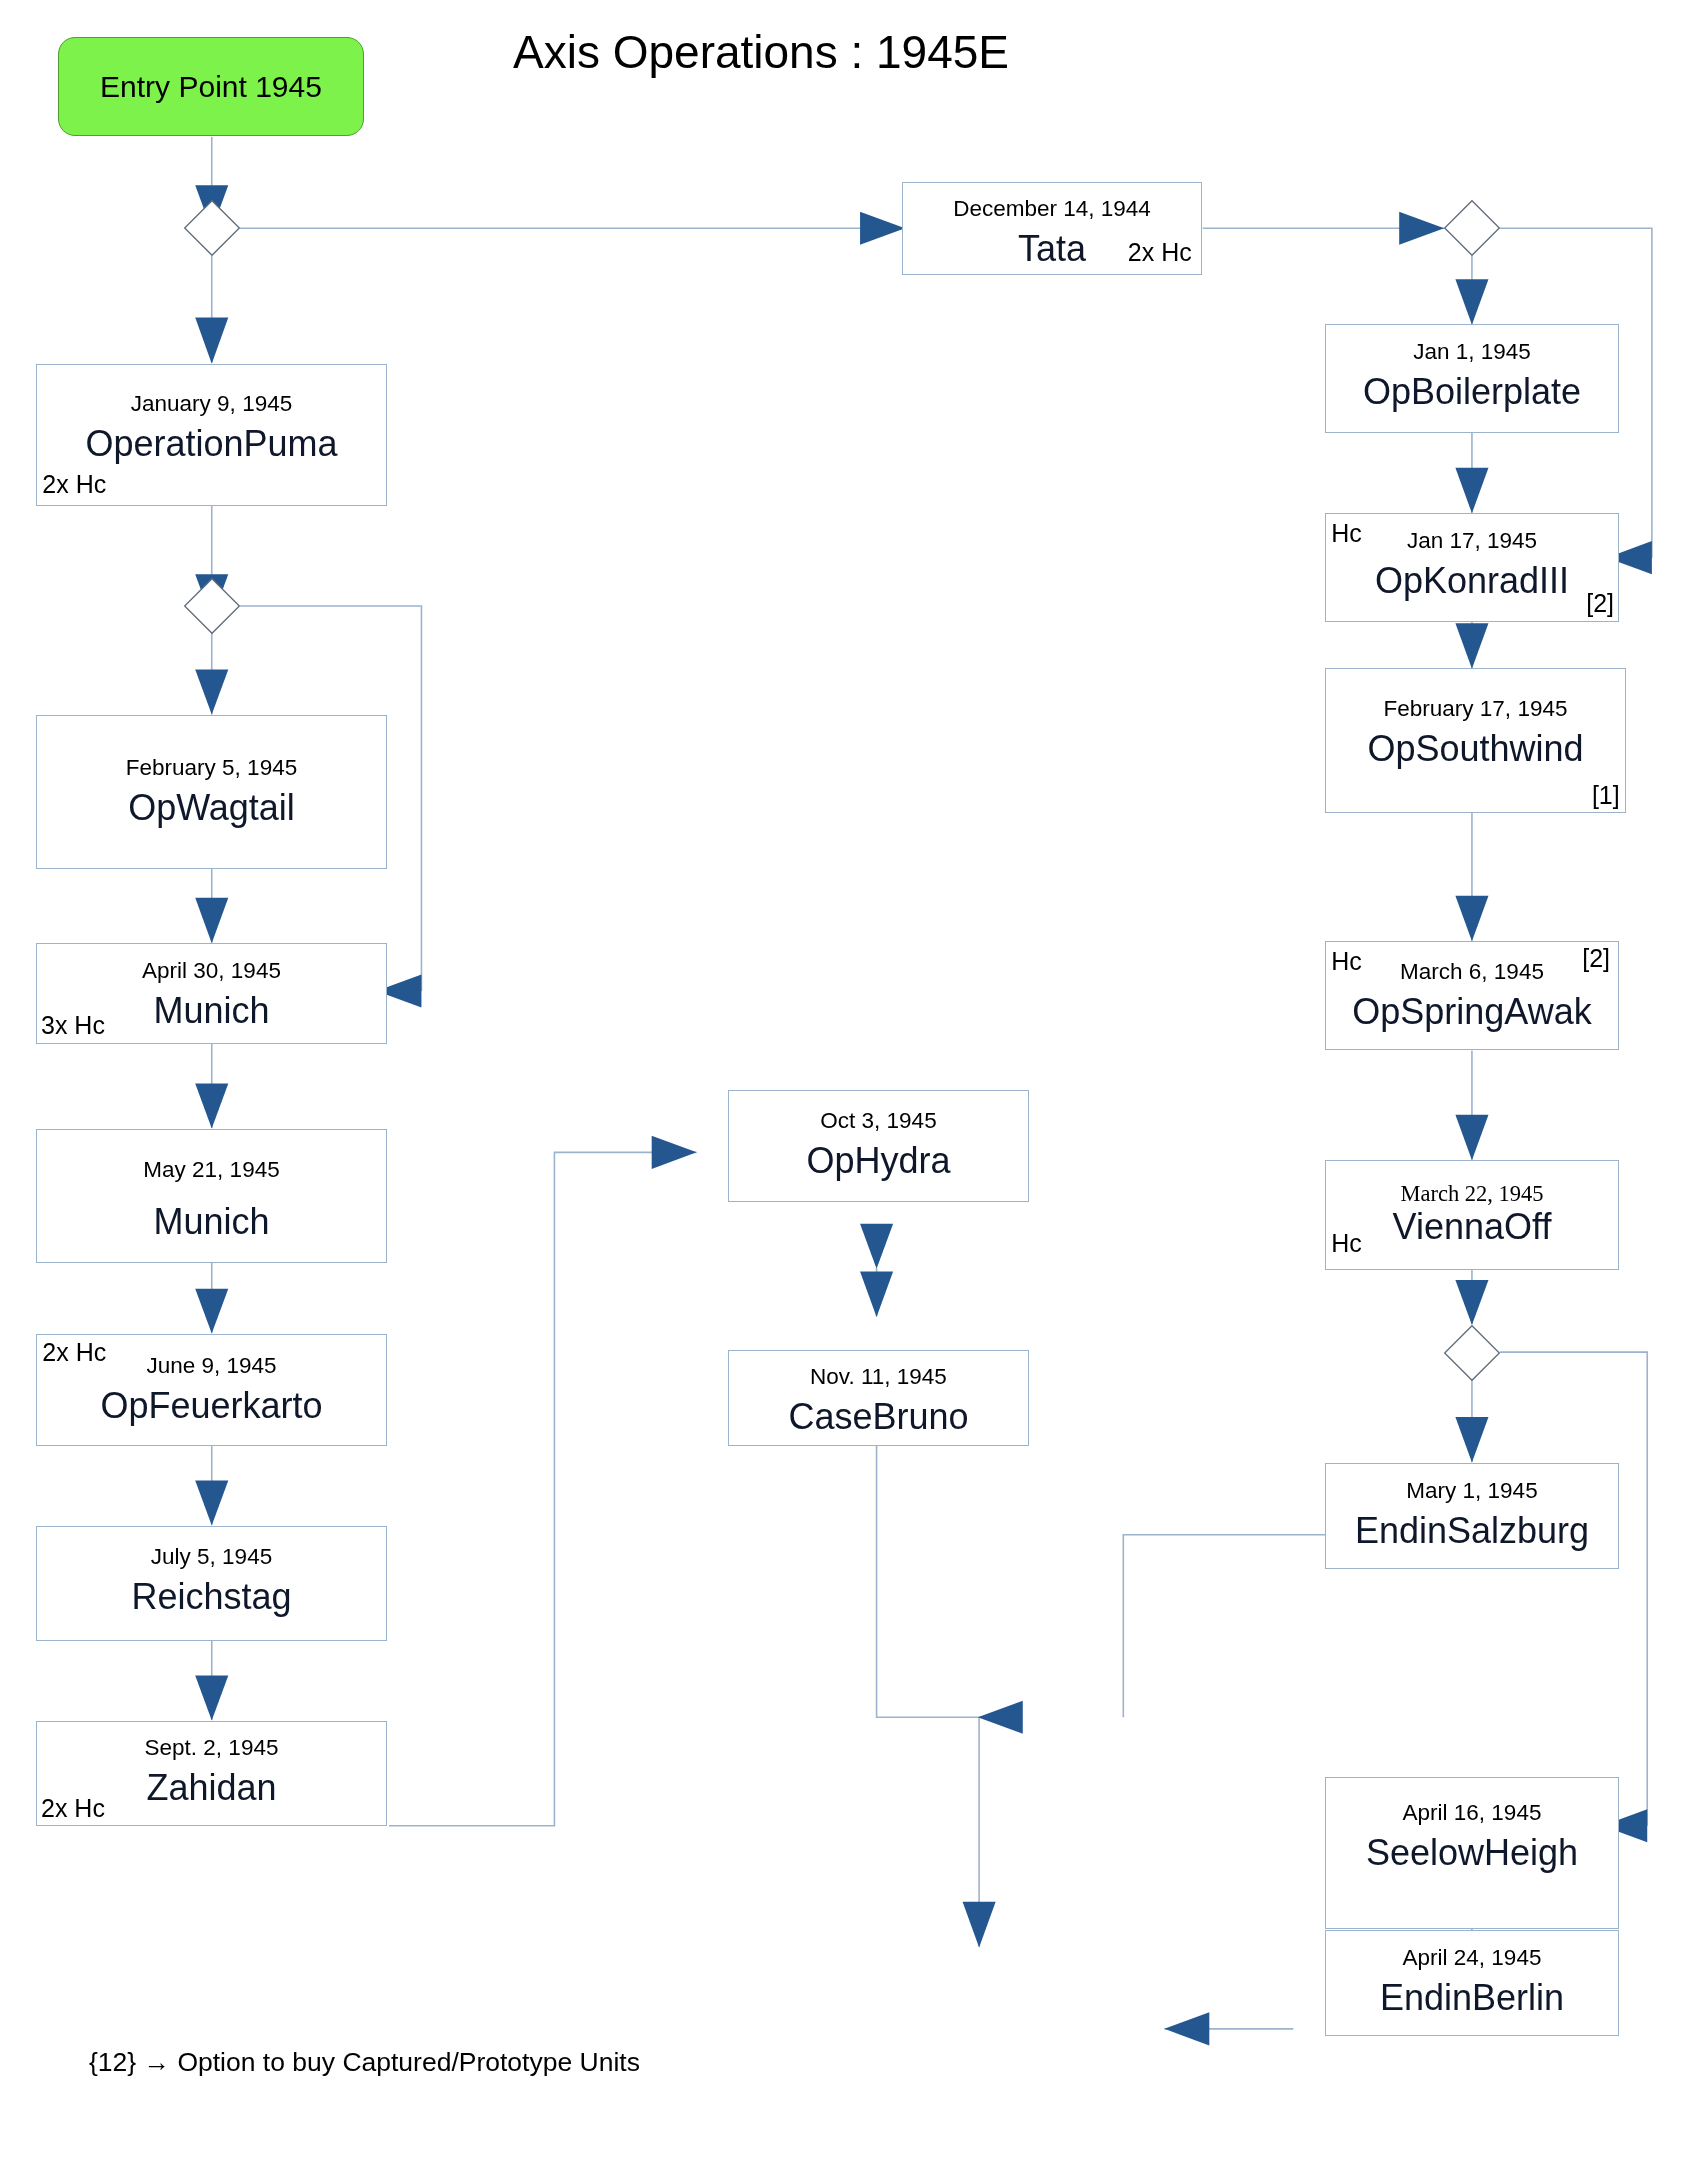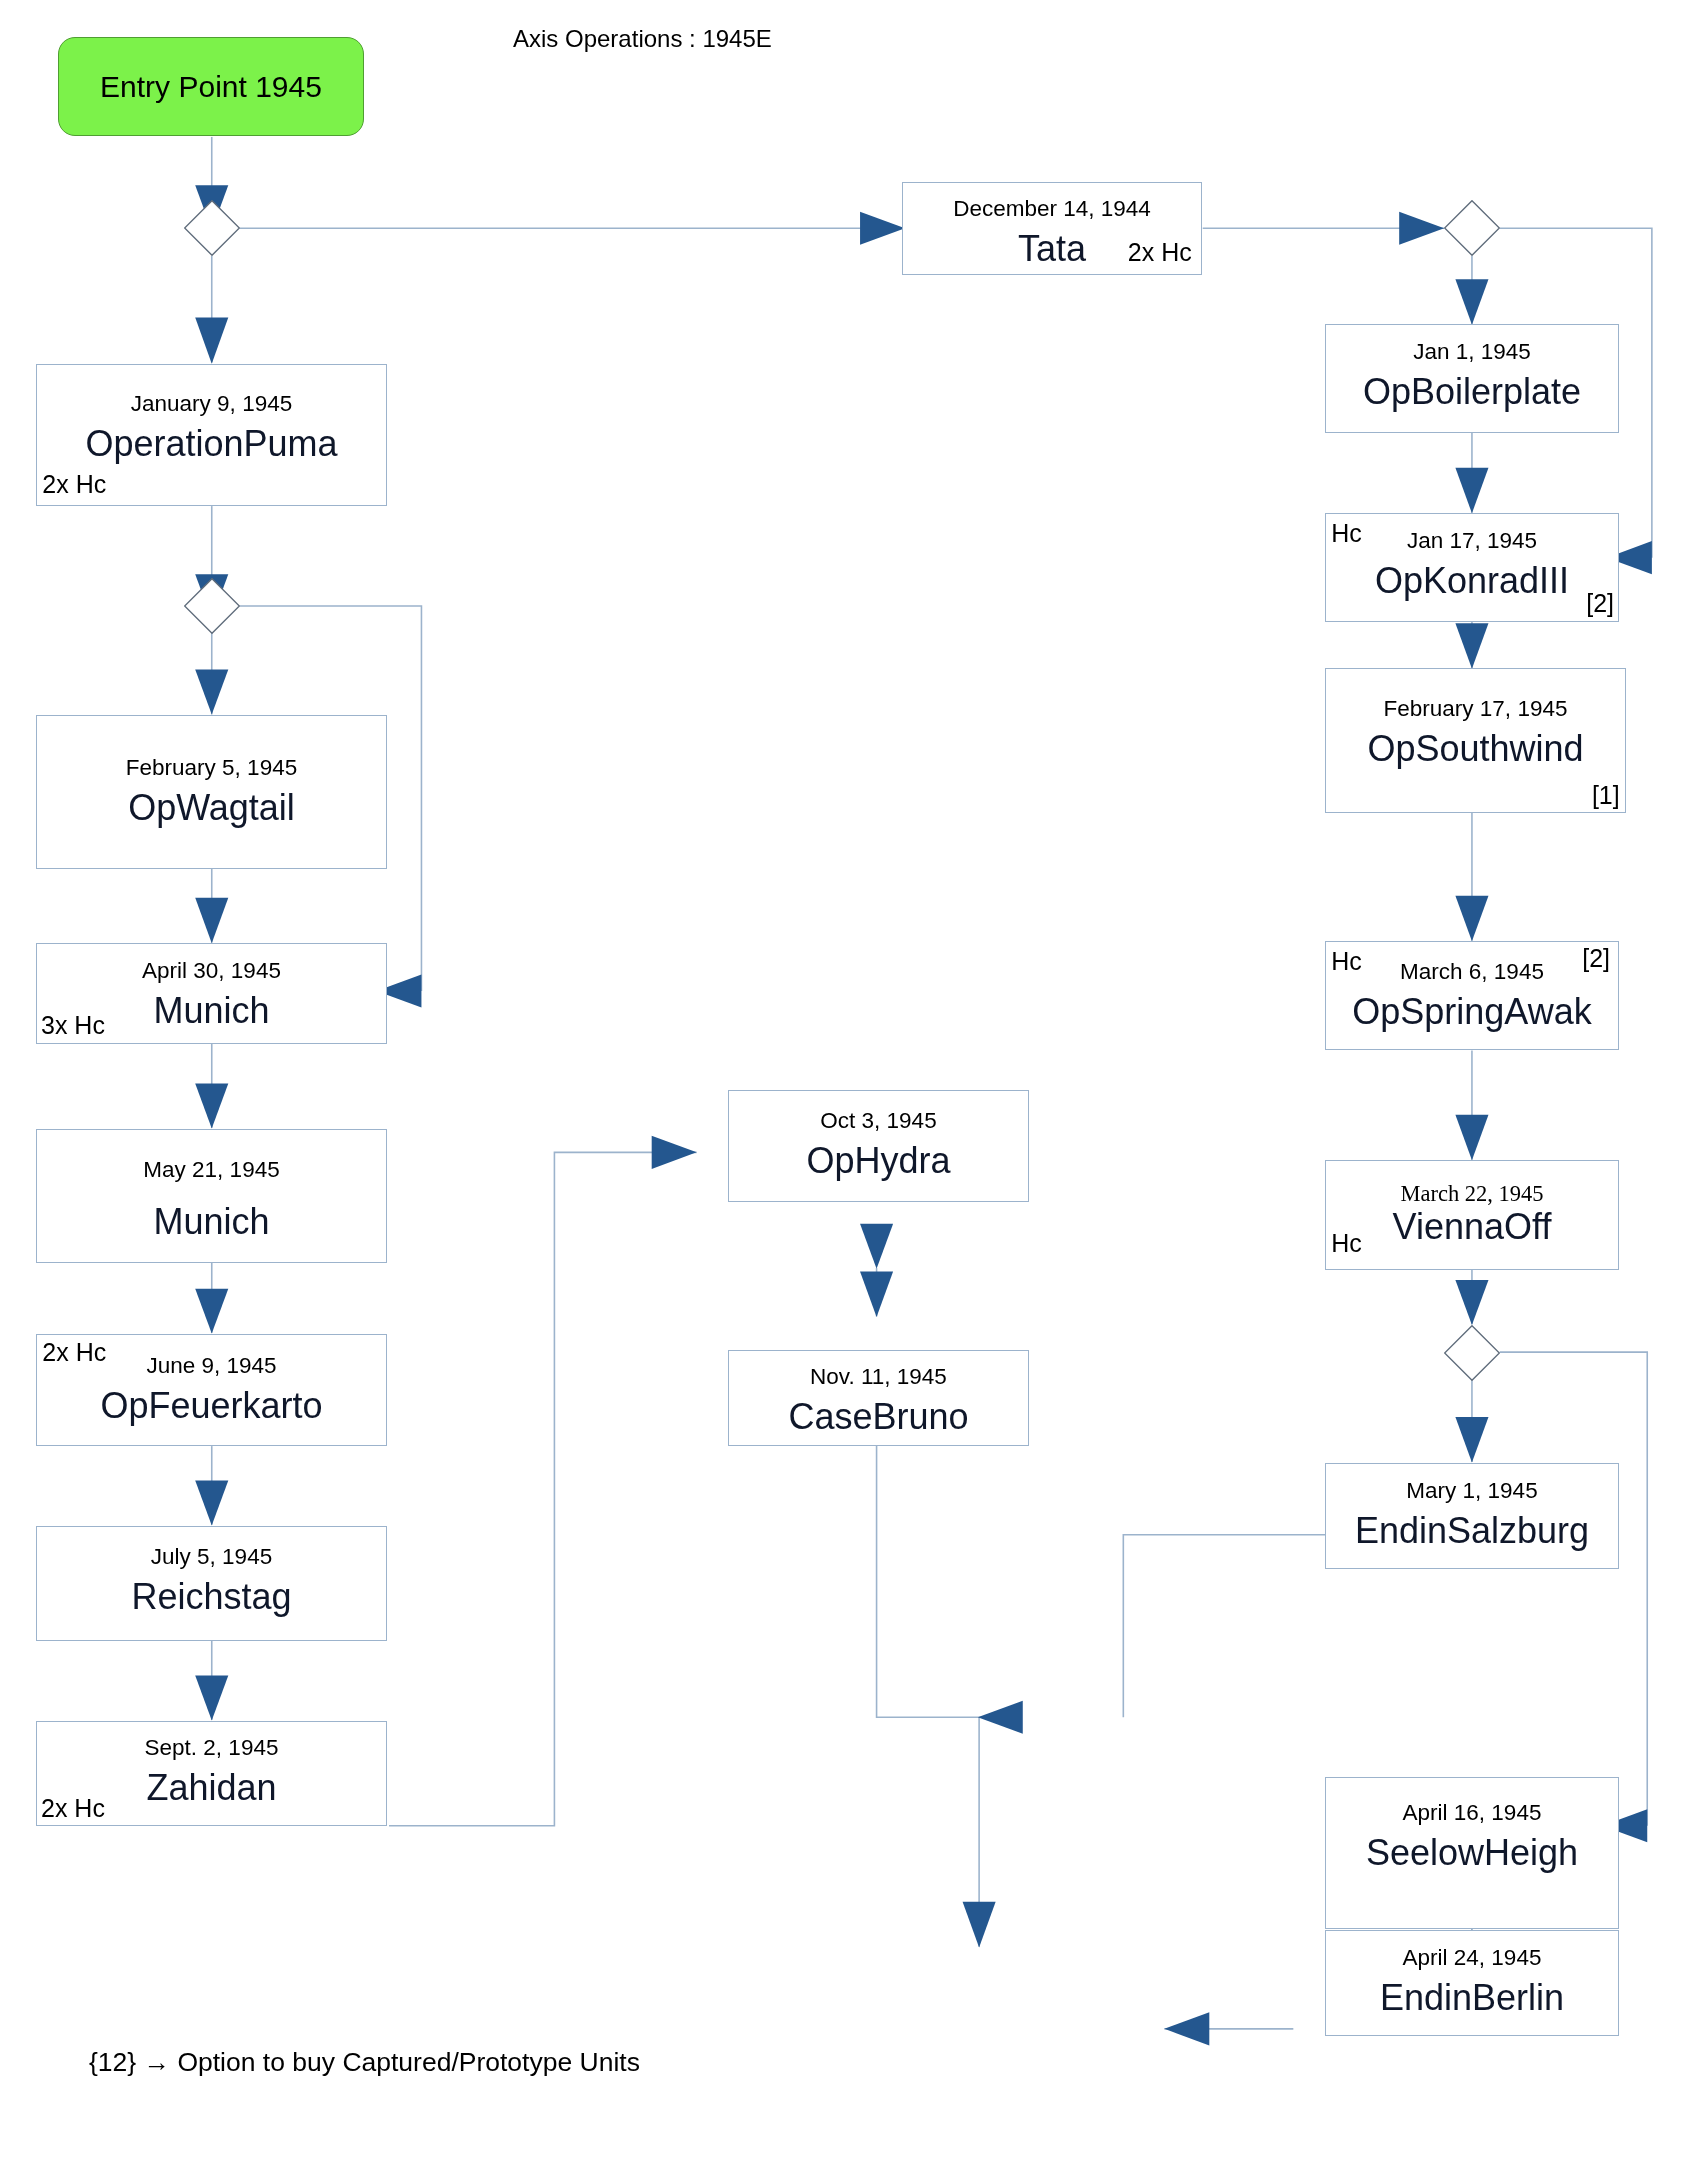--- a/index.html
+++ b/index.html
@@ -7,21 +7,21 @@
   #stage{position:relative;width:1687px;height:2183px;background:#fff;overflow:hidden;}
   svg#wires{position:absolute;left:0;top:0;width:1687px;height:2183px;pointer-events:none;}
   .node{position:absolute;box-sizing:border-box;background:#ffffff;border:1.1px solid #9cb3cc;}
   .node .date{position:absolute;left:0;right:0;text-align:center;color:#000;font-size:22.5px;line-height:1;}
   .node .name{position:absolute;left:0;right:0;text-align:center;color:#0f172a;font-size:36px;line-height:1;}
   .tag{position:absolute;color:#000;font-size:25px;line-height:1;white-space:nowrap;}
   .term{position:absolute;box-sizing:border-box;border-radius:17px;display:flex;align-items:center;justify-content:center;
         font-size:30px;color:#000;}
   #entry{background:#7cf24a;border:1.1px solid #4f9e32;}
   #exit{background:#f93ebb;border:1.1px solid #b12b86;}
-  #title{position:absolute;color:#000;font-size:24px;white-space:nowrap;}
+  #title{position:absolute;color:#000;font-size:46px;white-space:nowrap;}
   #legend{position:absolute;color:#000;font-size:26.5px;line-height:1.33;white-space:pre;}
   .legend-line{display:block;}
 </style>
 </head>
 <body>
 
 <div id="stage">
 
   <div id="title" style="left:513px;top:25px;">Axis Operations : 1945E</div>
 

